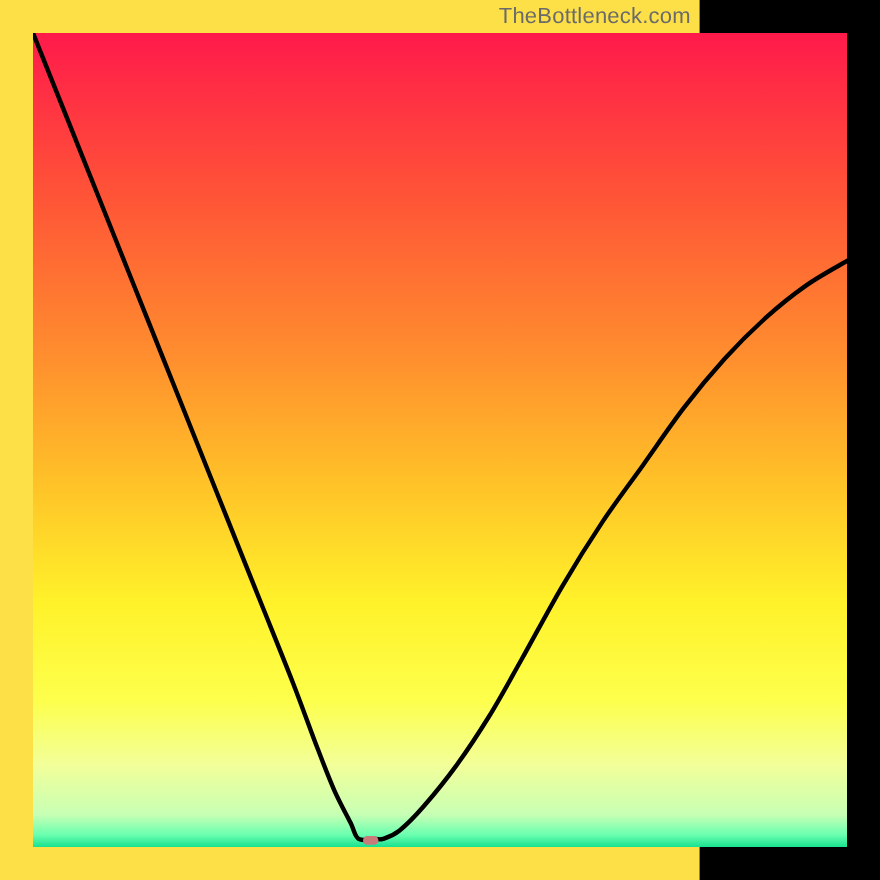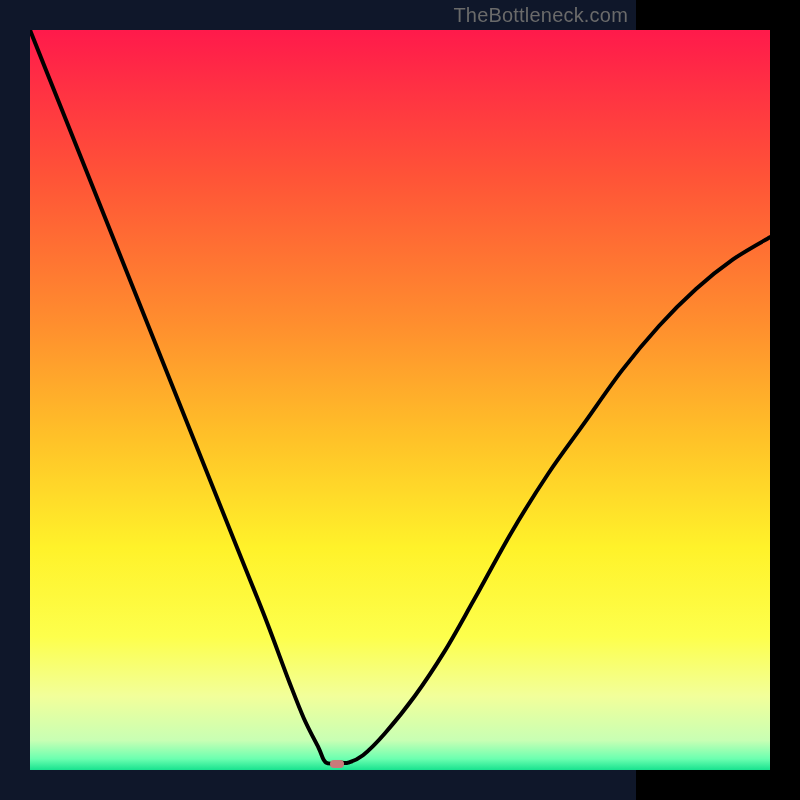--- a/index.html
+++ b/index.html
@@ -10,21 +10,21 @@
     background: #000;
     overflow: hidden;
     font-family: Arial, Helvetica, sans-serif;
   }
   .frame {
     position: absolute;
     left: 0;
     top: 0;
     width: 636px;
     height: 800px;
-    background: #0f172a;
+    background: #fde047;
   }
   .plot-area {
     position: absolute;
     left: 30px;
     top: 30px;
     width: 740px;
     height: 740px;
     overflow: hidden;
   }
   .gradient {

